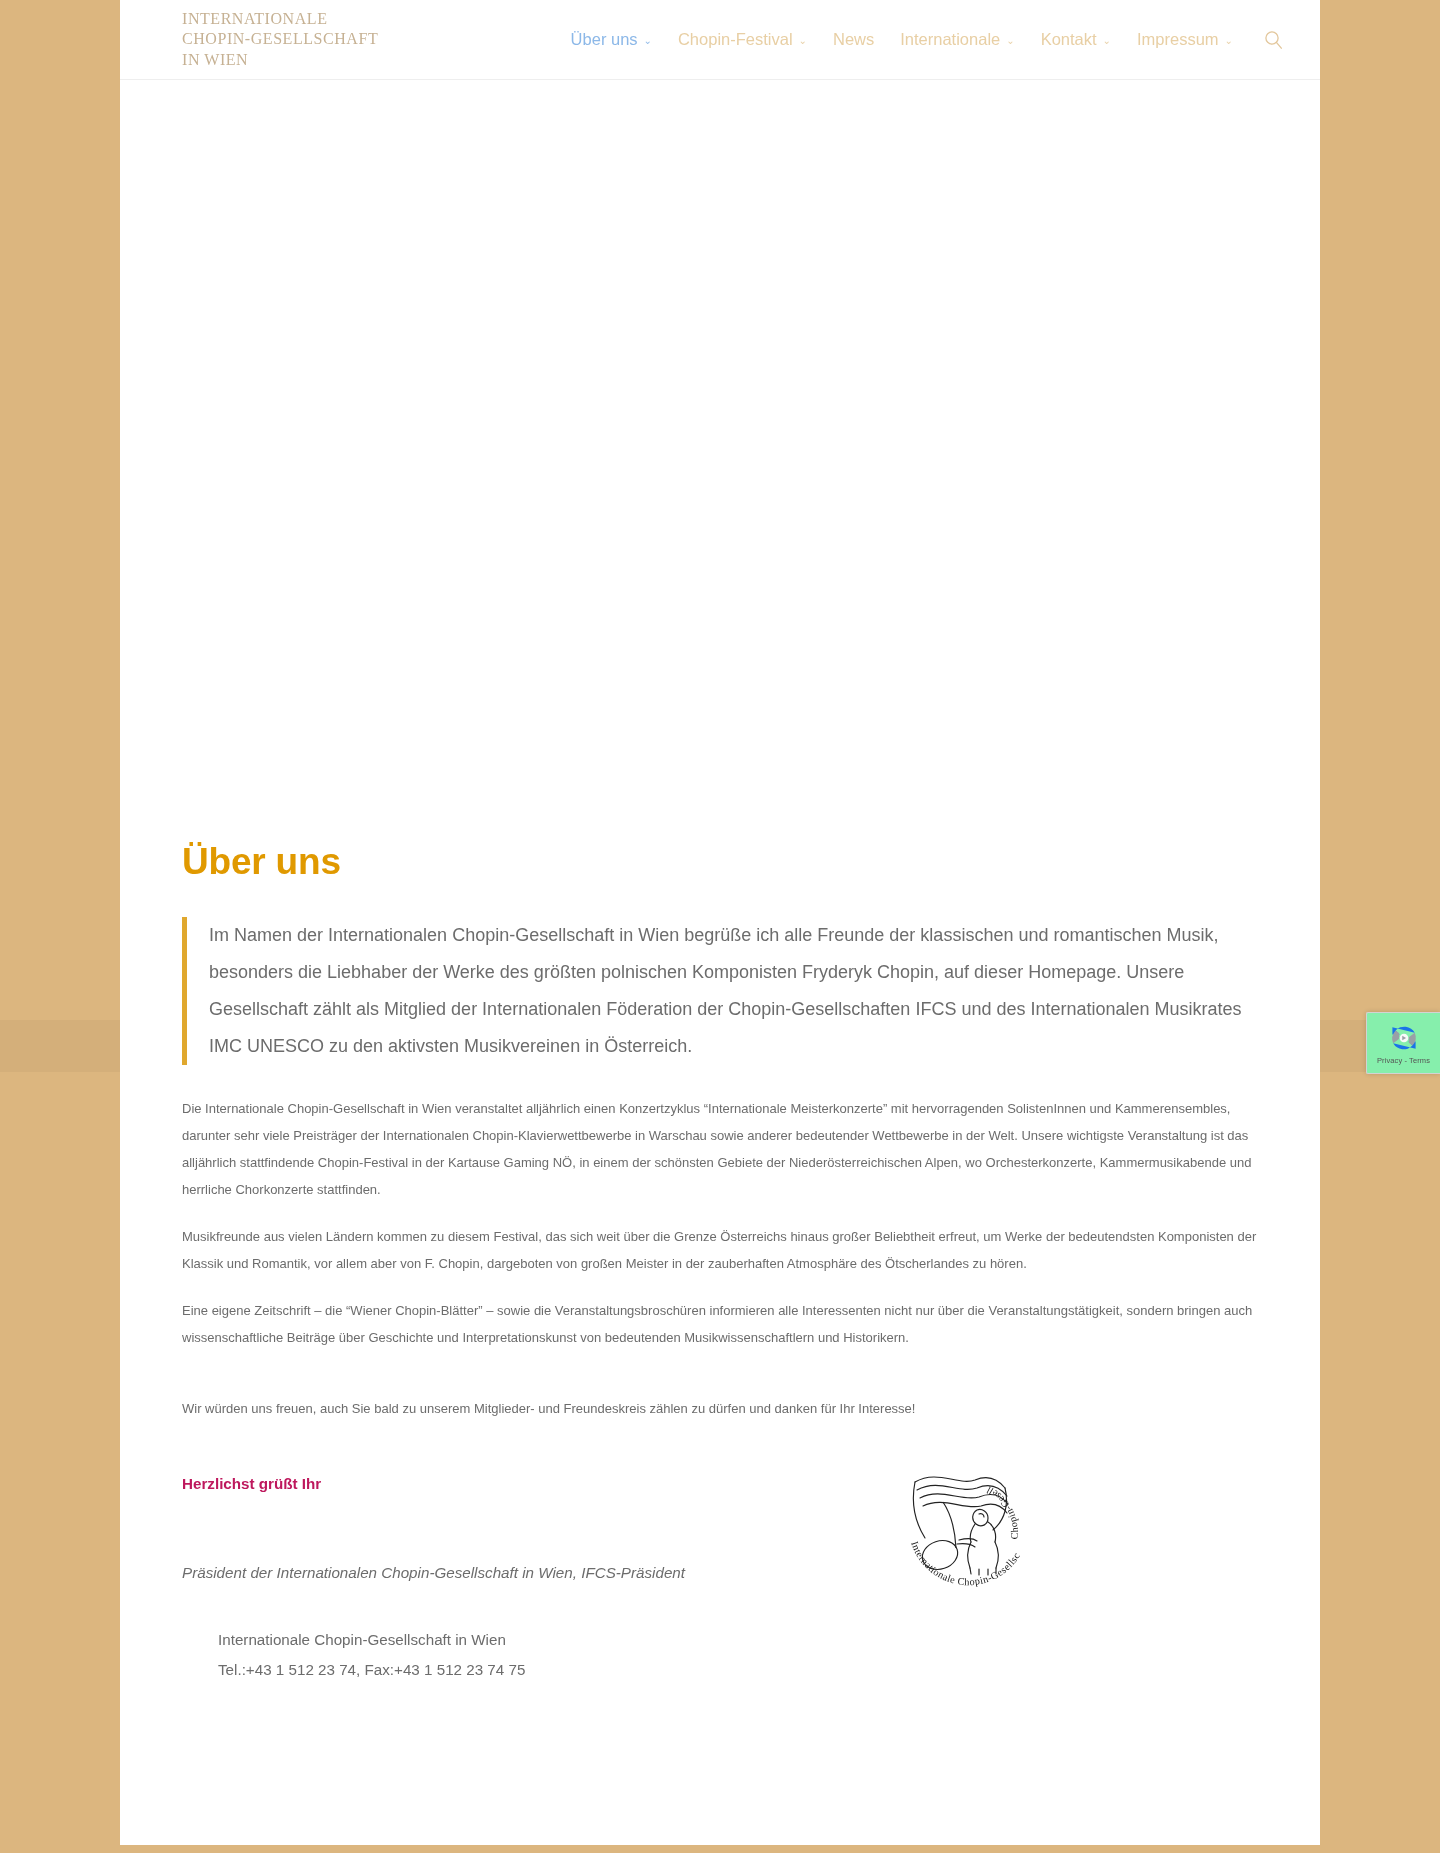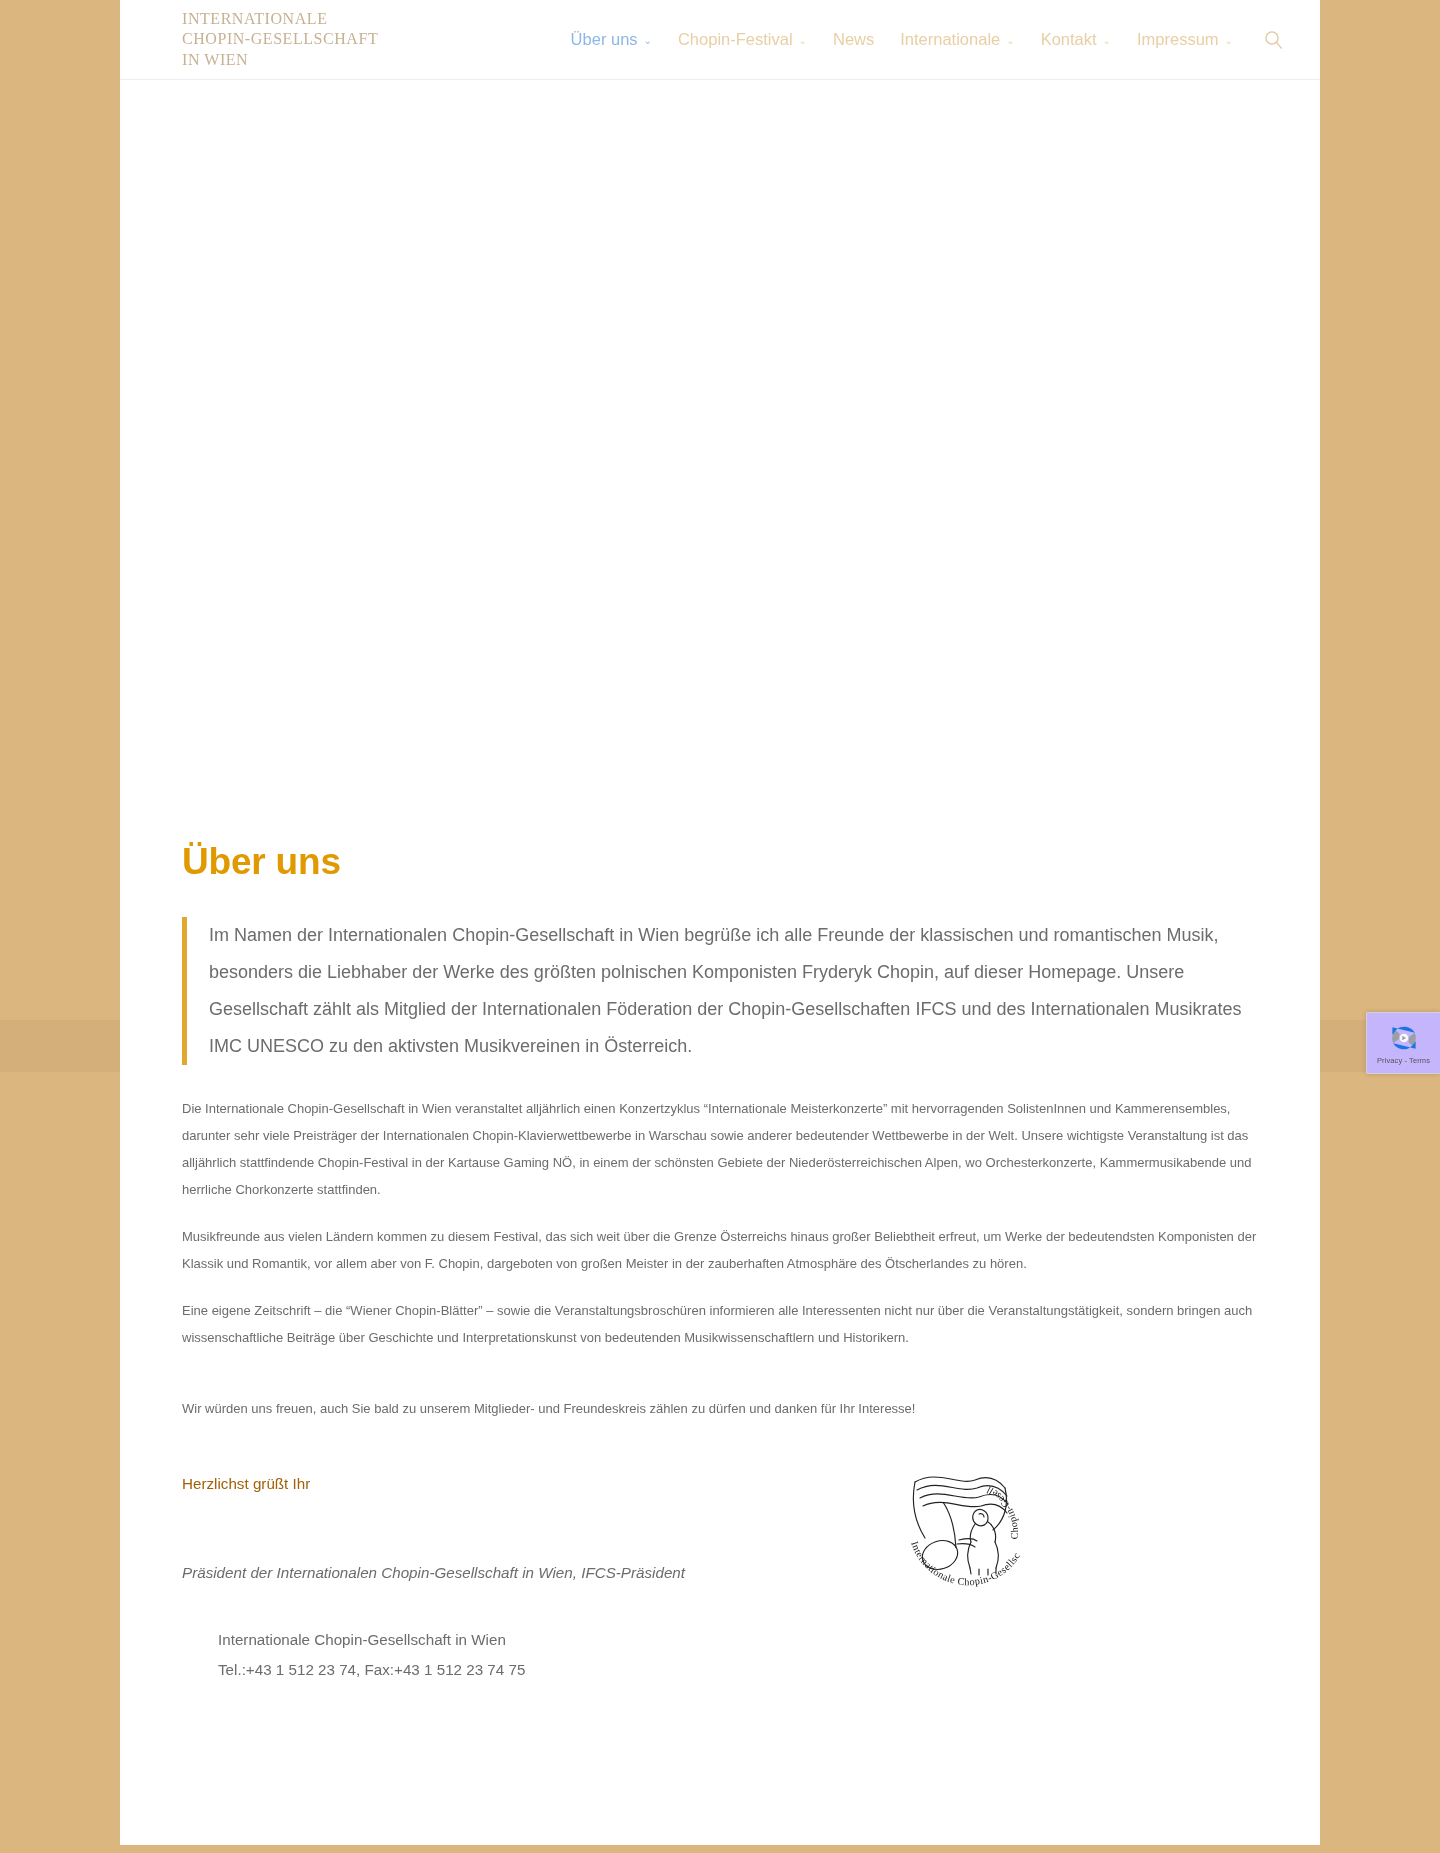--- a/index.html
+++ b/index.html
@@ -148,24 +148,25 @@
     margin-top: 44px;
   }
   .body-copy p.last { margin-bottom: 0; }
 
   .signature-row {
     position: relative;
     margin-top: 46px;
     min-height: 150px;
   }
   .greeting {
-    color: #a16207;
+    color: #be185d;
     font-size: 15.2px;
     line-height: 2.08;
     margin: 0;
+    font-weight: bold;
   }
   .signer {
     margin-top: 58px;
     color: #6c6c6c;
     font-size: 15.2px;
     line-height: 1.95;
   }
   .signer-name {
     font-weight: 700;
     color: #555555;
@@ -194,21 +195,21 @@
 
   .content-tail { height: 160px; }
 
   
   .recaptcha-badge {
     position: absolute;
     right: 0;
     top: 1012px;
     width: 74px;
     height: 62px;
-    background: #c4b5fd;
+    background: #86efac;
     border: 1px solid #d3d3d3;
     border-right: none;
     box-shadow: 0 0 5px rgba(0,0,0,0.16);
     border-radius: 2px 0 0 2px;
     z-index: 5;
     display: flex;
     flex-direction: column;
     align-items: center;
     justify-content: center;
     box-sizing: border-box;

